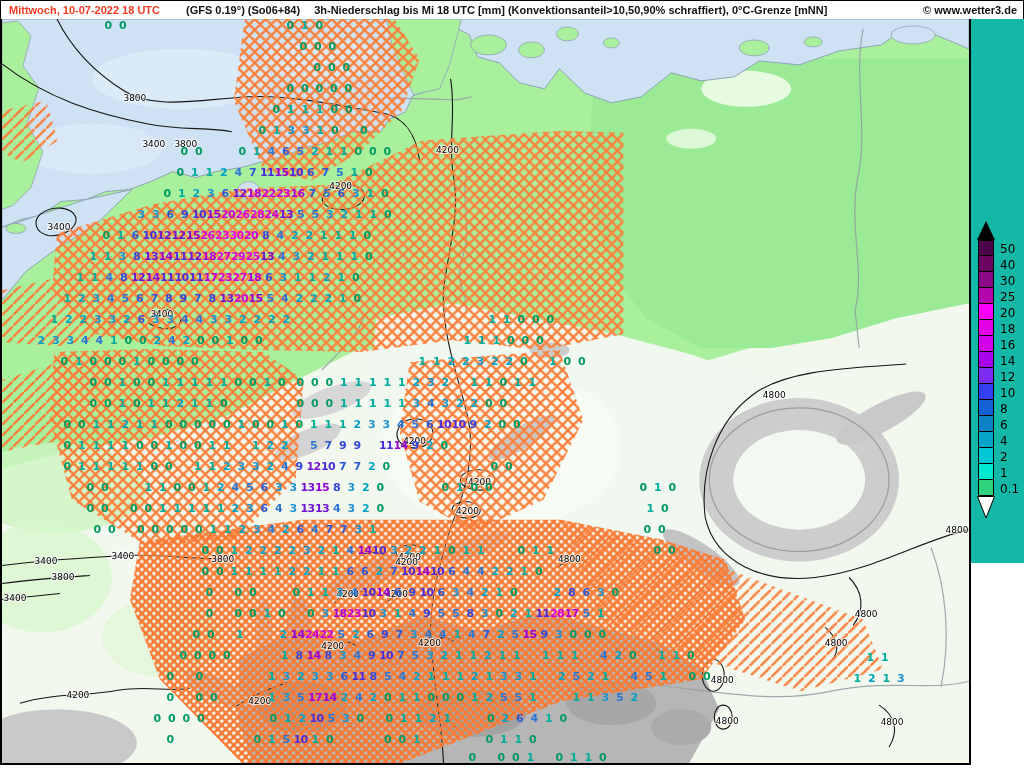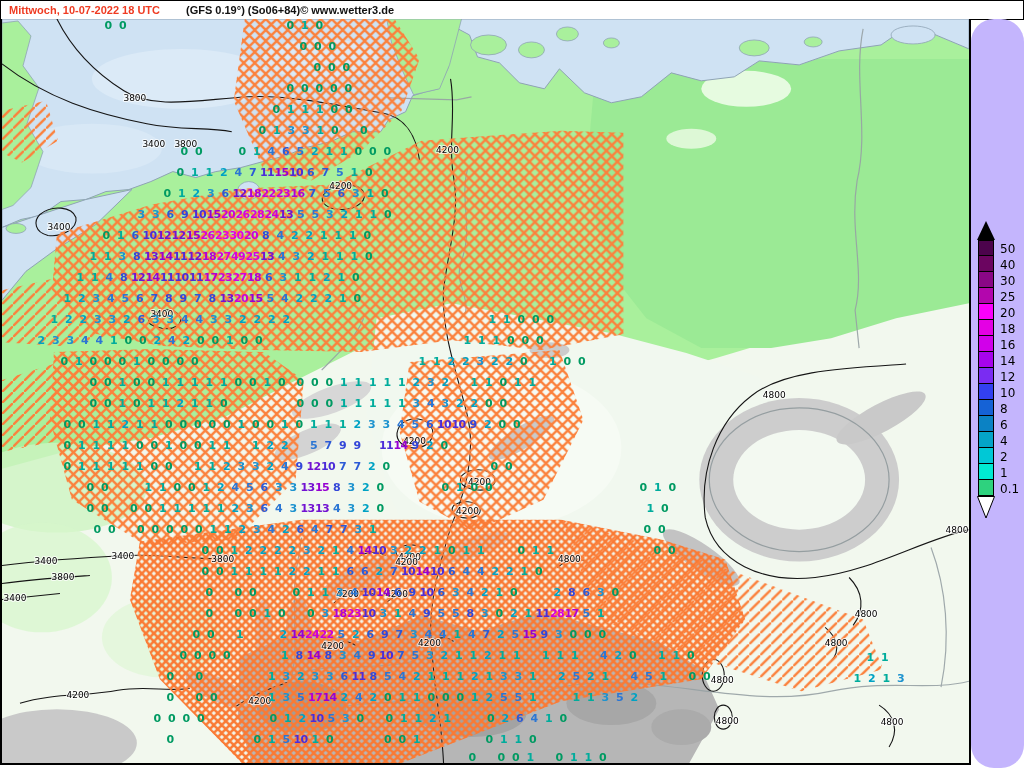--- a/index.html
+++ b/index.html
@@ -16,41 +16,42 @@
   
   #map{position:absolute;left:0;top:19px;width:967px;height:744px;
        border:2px solid #000;border-top:none;overflow:hidden;background:#f2f8ee;}
   #map svg{position:absolute;left:0;top:0;width:100%;height:100%;}
   #nums{position:absolute;left:0;top:0;width:100%;height:100%;pointer-events:none;}
   .num{position:absolute;transform:translate(-50%,-50%);
        font:bold 11px "DejaVu Sans",sans-serif;letter-spacing:-0.6px;white-space:nowrap;}
   .clabel{font:9px "DejaVu Sans",sans-serif;fill:#000;paint-order:stroke;
           stroke:rgba(255,255,255,0.75);stroke-width:2px;}
   
-  #side{position:absolute;left:971px;top:19px;width:53px;height:749px;background:#c4b5fd;border-radius:23px;}
+  #side{position:absolute;left:971px;top:19px;width:53px;height:544px;background:#14b8a6;}
   #legend{position:absolute;left:6px;top:202px;width:46px;}
   #legend-top-arrow{width:0;height:0;margin-left:0;
        border-left:9px solid transparent;border-right:9px solid transparent;
        border-bottom:19px solid #000;}
   .lrow{position:relative;height:16px;}
   .lswatch{position:absolute;left:1px;top:0;width:16px;height:16px;box-sizing:border-box;
            border:1px solid #000;border-top:none;}
   .lrow:first-of-type .lswatch{border-top:1px solid #000;}
   .lswatch.dots{background-image:radial-gradient(rgba(255,255,255,.45) 1px,transparent 1px);
                 background-size:4px 4px;}
   .lvalue{position:absolute;left:23px;top:2px;font:12px "DejaVu Sans",sans-serif;color:#000;}
 </style>
 </head>
 <body>
 
 <div id="app">
 
   <div id="header">
     <span class="date">Mittwoch, 10-07-2022  18 UTC</span>
     <span class="model">(GFS 0.19°) (So06+84)</span>
+    <span class="title">3h-Niederschlag bis Mi 18 UTC [mm] (Konvektionsanteil&gt;10,50,90% schraffiert), 0°C-Grenze [mNN]</span>
     <span class="credit">© www.wetter3.de</span>
   </div>
 
   <div id="map">
     <svg viewBox="0 0 968 746" preserveAspectRatio="none">
       <defs>
         <pattern id="h1" width="11" height="11" patternUnits="userSpaceOnUse">
           <path d="M-1,12 L12,-1" stroke="#fb813c" stroke-width="2.4"></path>
         </pattern>
         <pattern id="h2" width="11" height="11" patternUnits="userSpaceOnUse">
@@ -314,21 +315,21 @@
         <span class="num" style="left: 91px; top: 237px; color: rgb(0, 172, 156);">1</span>
         <span class="num" style="left: 105.5px; top: 237px; color: rgb(0, 172, 156);">1</span>
         <span class="num" style="left: 120px; top: 237px; color: rgb(30, 147, 207);">3</span>
         <span class="num" style="left: 134.5px; top: 237px; color: rgb(51, 70, 216);">8</span>
         <span class="num" style="left: 149px; top: 237px; color: rgb(114, 18, 210);">13</span>
         <span class="num" style="left: 163.5px; top: 237px; color: rgb(150, 0, 210);">14</span>
         <span class="num" style="left: 178px; top: 237px; color: rgb(76, 44, 216);">11</span>
         <span class="num" style="left: 192.5px; top: 237px; color: rgb(114, 18, 210);">12</span>
         <span class="num" style="left: 207px; top: 237px; color: rgb(176, 0, 214);">18</span>
         <span class="num" style="left: 221.5px; top: 237px; color: rgb(214, 0, 222);">27</span>
-        <span class="num" style="left: 236px; top: 237px; color: rgb(214, 0, 222);">49</span>
+        <span class="num" style="left: 236px; top: 237px; color: rgb(214, 0, 222);">29</span>
         <span class="num" style="left: 250.5px; top: 237px; color: rgb(214, 0, 222);">25</span>
         <span class="num" style="left: 265px; top: 237px; color: rgb(114, 18, 210);">13</span>
         <span class="num" style="left: 279.5px; top: 237px; color: rgb(43, 118, 212);">4</span>
         <span class="num" style="left: 294px; top: 237px; color: rgb(30, 147, 207);">3</span>
         <span class="num" style="left: 308.5px; top: 237px; color: rgb(0, 162, 196);">2</span>
         <span class="num" style="left: 323px; top: 237px; color: rgb(0, 172, 156);">1</span>
         <span class="num" style="left: 337.5px; top: 237px; color: rgb(0, 172, 156);">1</span>
         <span class="num" style="left: 352px; top: 237px; color: rgb(0, 172, 156);">1</span>
         <span class="num" style="left: 366.5px; top: 237px; color: rgb(0, 154, 98);">0</span>
         <span class="num" style="left: 78px; top: 258px; color: rgb(0, 172, 156);">1</span>

